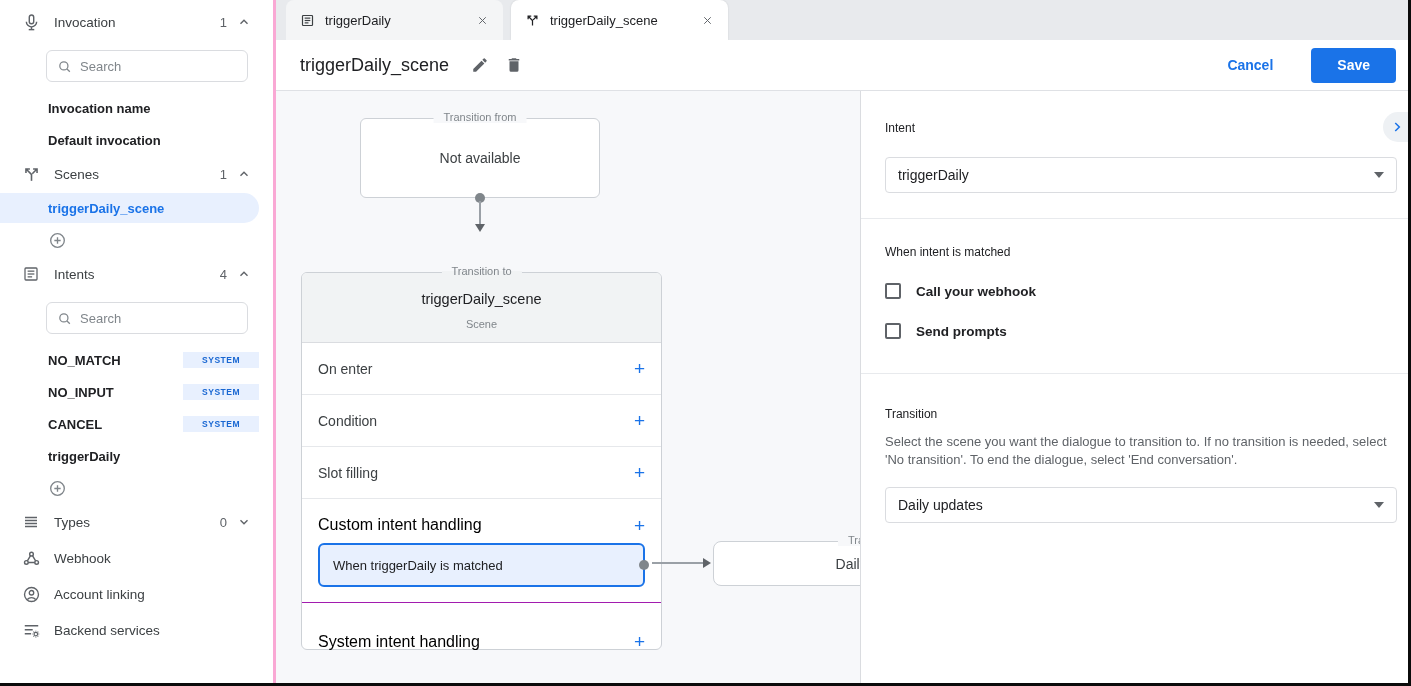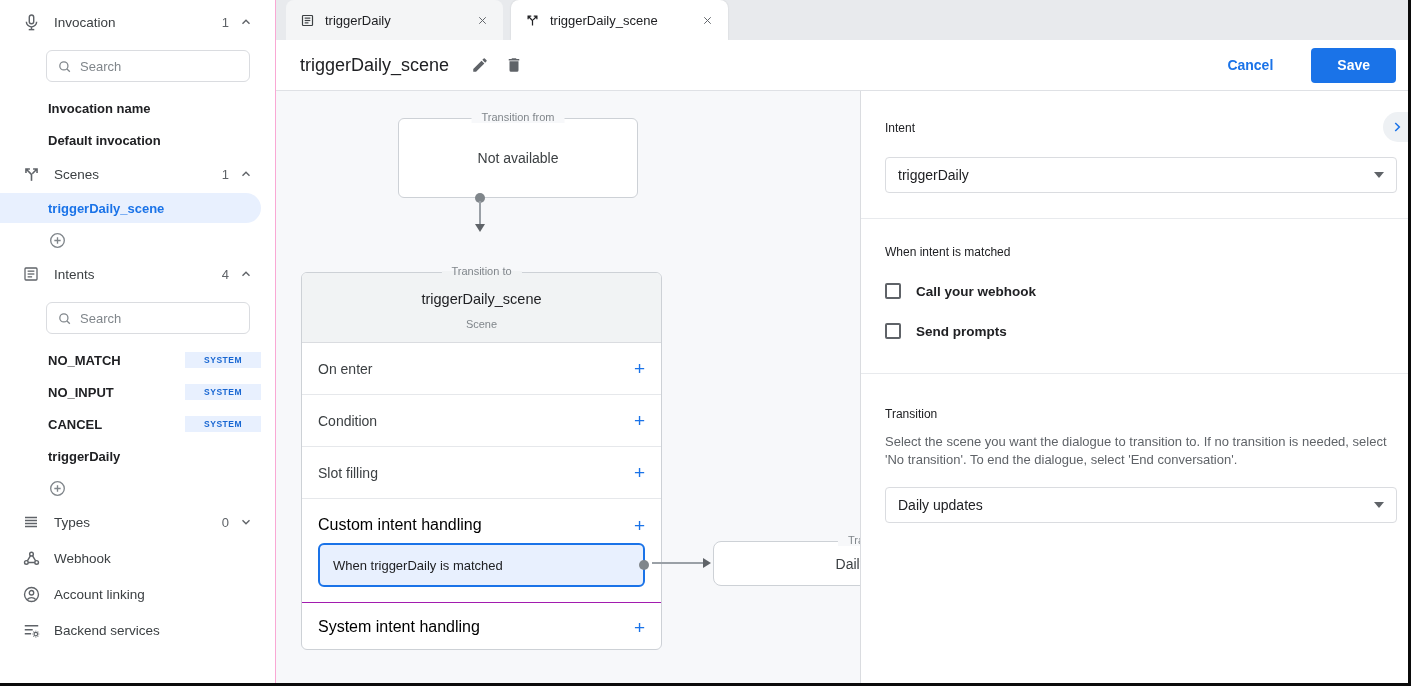--- a/index.html
+++ b/index.html
@@ -4,21 +4,21 @@
 <style>
   * { box-sizing: border-box; margin: 0; padding: 0; }
   body { font-family: "Liberation Sans", sans-serif; background: #fff; }
   .screen { position: relative; width: 1411px; height: 686px; background: #fff; overflow: hidden; display: flex; }
 
   
   .edge-bottom { position: absolute; left: 0; right: 0; bottom: 0; height: 3px; background: #0b0b0b; z-index: 50; }
   .edge-right  { position: absolute; top: 0; bottom: 0; right: 0; width: 3px; background: #0b0b0b; z-index: 50; }
 
   
-  .sidebar { width: 276px; min-width: 276px; height: 100%; background: #fff; border-right: 1px solid #f9a8d4; padding-top: 4px; overflow: hidden; }
+  .sidebar { width: 276px; min-width: 276px; height: 100%; background: #fff; border-right: 3px solid #f9a8d4; padding-top: 4px; overflow: hidden; }
   .side-row { display: flex; align-items: center; height: 36px; padding: 0 22px 0 20px; cursor: pointer; }
   .side-row .icon { width: 22px; height: 22px; display: flex; align-items: center; justify-content: center; flex: none; }
   .side-row .lbl { margin-left: 12px; font-size: 13.5px; color: #3c4043; }
   .side-row .count { margin-left: auto; font-size: 13px; color: #5f6368; margin-right: 10px; }
   .chev { width: 14px; height: 14px; display: flex; align-items: center; }
   .searchbox { height: 32px; margin: 10px 25px 10px 46px; border: 1px solid #dadce0; border-radius: 6px; display: flex; align-items: center; padding: 0 10px; background: #fff; }
   .searchbox input { border: none; outline: none; font-size: 13px; color: #202124; width: 130px; margin-left: 8px; font-family: "Liberation Sans", sans-serif; background: transparent; }
   .searchbox input::placeholder { color: #80868b; }
   .side-item { display: flex; align-items: center; height: 32px; padding-left: 48px; padding-right: 14px; font-size: 13px; font-weight: 700; color: #202124; cursor: pointer; }
   .side-item.selected-wrap { padding-left: 0; }
@@ -45,41 +45,41 @@
   .spacer { flex: 1; }
   .cancel-btn { color: #1a73e8; font-size: 14px; font-weight: 700; background: none; border: none; cursor: pointer; padding: 8px 12px; font-family: "Liberation Sans", sans-serif; }
   .save-btn { background: #1a73e8; color: #fff; font-size: 14px; font-weight: 700; border: none; border-radius: 4px; height: 35px; padding: 0 26px; margin-left: 26px; cursor: pointer; font-family: "Liberation Sans", sans-serif; }
 
   
   .content { flex: 1; display: flex; min-height: 0; }
 
   
   .canvas { width: 584px; min-width: 584px; position: relative; background: #f7f8fa; overflow: hidden; }
   .fieldset-legend { position: absolute; top: -8px; left: 50%; transform: translateX(-50%); background: #f7f8fa; padding: 0 10px; font-size: 11px; color: #80868b; white-space: nowrap; }
-  .from-box { position: absolute; left: 84px; top: 27px; width: 240px; height: 80px; background: #fff; border: 1px solid #cdd1d6; border-radius: 6px; display: flex; align-items: center; justify-content: center; margin-left: 38px; }
+  .from-box { position: absolute; left: 84px; top: 27px; width: 240px; height: 80px; background: #fff; border: 1px solid #cdd1d6; border-radius: 6px; display: flex; align-items: center; justify-content: center; }
   .from-box .fb-text { font-size: 14px; color: #3c4043; }
   .conn-dot { position: absolute; width: 10px; height: 10px; border-radius: 50%; background: #80868b; }
   .v-line { position: absolute; width: 2px; background: #9aa0a6; }
   .v-arrowhead { position: absolute; width: 0; height: 0; border-left: 5px solid transparent; border-right: 5px solid transparent; border-top: 8px solid #5f6368; }
   .h-line { position: absolute; height: 2px; background: #9aa0a6; }
   .h-arrowhead { position: absolute; width: 0; height: 0; border-top: 5px solid transparent; border-bottom: 5px solid transparent; border-left: 8px solid #5f6368; }
 
   .scene-card { position: absolute; left: 25px; top: 181px; width: 361px; height: 378px; background: #fff; border: 1px solid #cdd1d6; border-radius: 6px; }
   .scene-card .fieldset-legend { background: linear-gradient(to bottom, #f7f8fa 52%, #f1f3f4 52%); }
   .sc-header { height: 70px; background: #f1f3f4; border-bottom: 1px solid #dadce0; border-radius: 5px 5px 0 0; display: flex; flex-direction: column; align-items: center; justify-content: center; }
   .sc-title { font-size: 14.5px; color: #202124; margin-top: 6px; }
   .sc-subtitle { font-size: 11px; color: #80868b; margin-top: 11px; }
   .sc-row { height: 52px; display: flex; align-items: center; justify-content: space-between; padding: 0 16px; border-bottom: 1px solid #e6e8eb; cursor: pointer; }
   .sc-row .r-label { font-size: 14px; color: #3c4043; }
   .plus-glyph { color: #1a73e8; font-size: 19px; font-weight: 400; line-height: 1; cursor: pointer; }
   .sc-custom { height: 104px; border-bottom: 1px solid #a21caf; padding-top: 8px; }
   .sc-custom .c-head { height: 36px; display: flex; align-items: center; justify-content: space-between; padding: 0 16px; }
   .c-item { position: relative; height: 44px; margin: 0 16px; background: #e8f0fe; border: 2px solid #1a73e8; border-radius: 6px; display: flex; align-items: center; padding-left: 13px; font-size: 13px; color: #202124; cursor: pointer; }
   .c-item .item-dot { right: -6px; top: 50%; margin-top: -5px; }
-  .sc-system { height: 48px; display: flex; align-items: center; justify-content: space-between; padding: 0 16px; cursor: pointer; }
+  .sc-system { height: 48px; display: flex; align-items: flex-end; justify-content: space-between; padding: 0 16px; cursor: pointer; }
 
   .target-card { position: absolute; left: 437px; top: 450px; width: 330px; height: 45px; background: #fff; border: 1px solid #cdd1d6; border-radius: 8px; display: flex; align-items: center; justify-content: center; }
   .target-card .tc-text { font-size: 14px; color: #3c4043; }
 
   
   .panel { flex: 1; background: #fff; border-left: 1px solid #dadce0; position: relative; padding: 0 14px 0 24px; overflow: hidden; }
   .collapse-btn { position: absolute; top: 21px; right: 0; width: 28px; height: 30px; background: #eef1f4; border: none; border-radius: 15px 0 0 15px; display: flex; align-items: center; justify-content: center; cursor: pointer; }
   .panel h2 { font-size: 12px; font-weight: 400; color: #202124; }
   .h-intent { margin-top: 30px; }
   .dropdown { height: 36px; border: 1px solid #dadce0; border-radius: 4px; display: flex; align-items: center; padding: 0 12px; font-size: 14px; color: #202124; cursor: pointer; background: #fff; }

